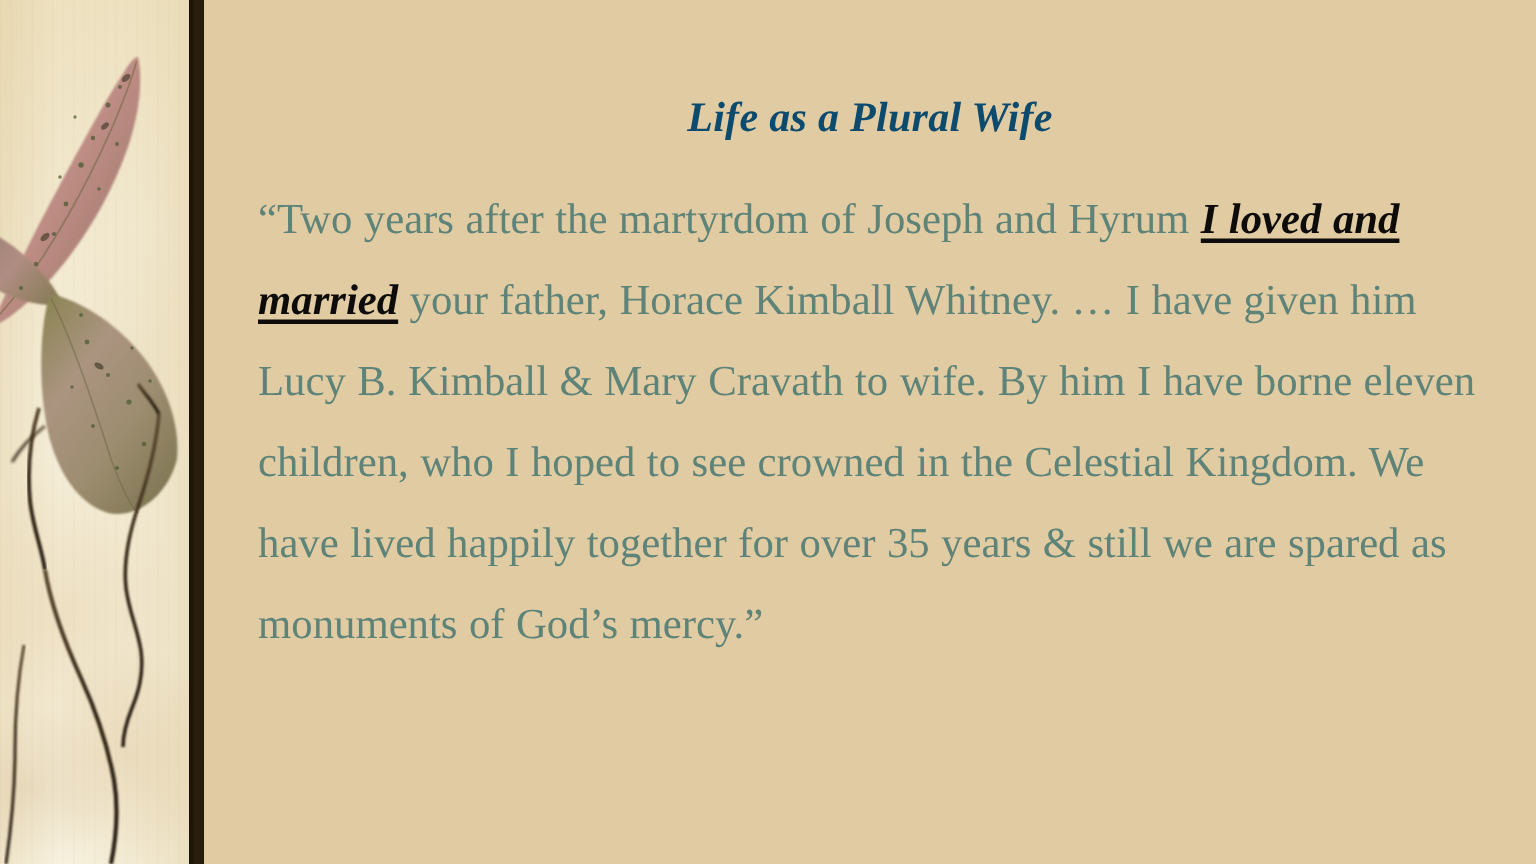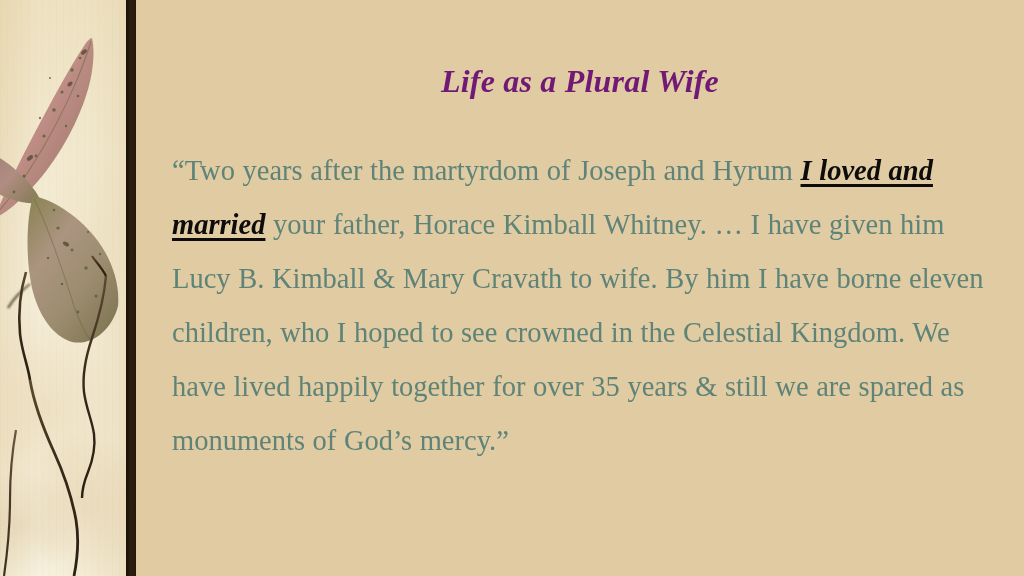--- a/index.html
+++ b/index.html
@@ -80,32 +80,32 @@
     width: 888px;
     height: 576px;
   }
 
   #title {
     position: absolute;
     left: 0;
     top: 64px;
     width: 888px;
     text-align: center;
-    font-size: 32px;
+    font-size: 28px;
     font-weight: bold;
     font-style: italic;
-    color: #701a75;
+    color: #0c4a6e;
     letter-spacing: 0.2px;
     line-height: 1.1;
   }
 
   #quote {
     position: absolute;
     left: 36px;
-    top: 144px;
+    top: 120px;
     width: 824px;
     font-size: 28.5px;
     line-height: 54px;
     color: #5e8378;
     text-align: left;
     word-spacing: 0.5px;
   }
 
   .emph {
     color: #0d0c0a;

